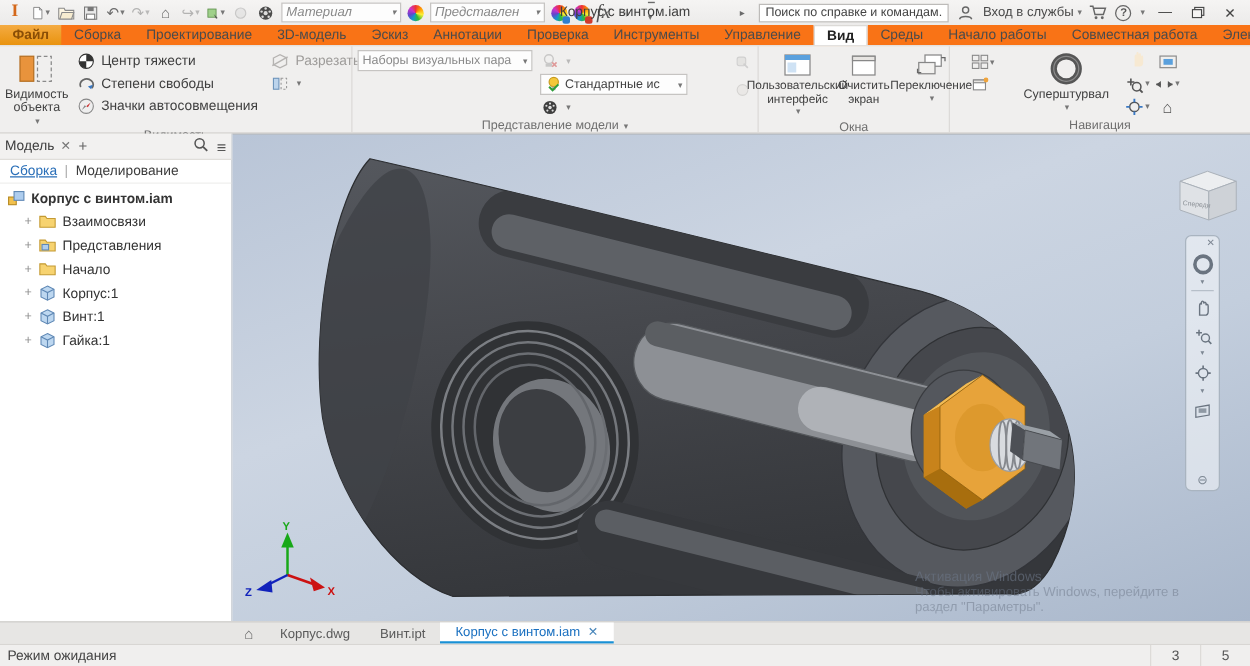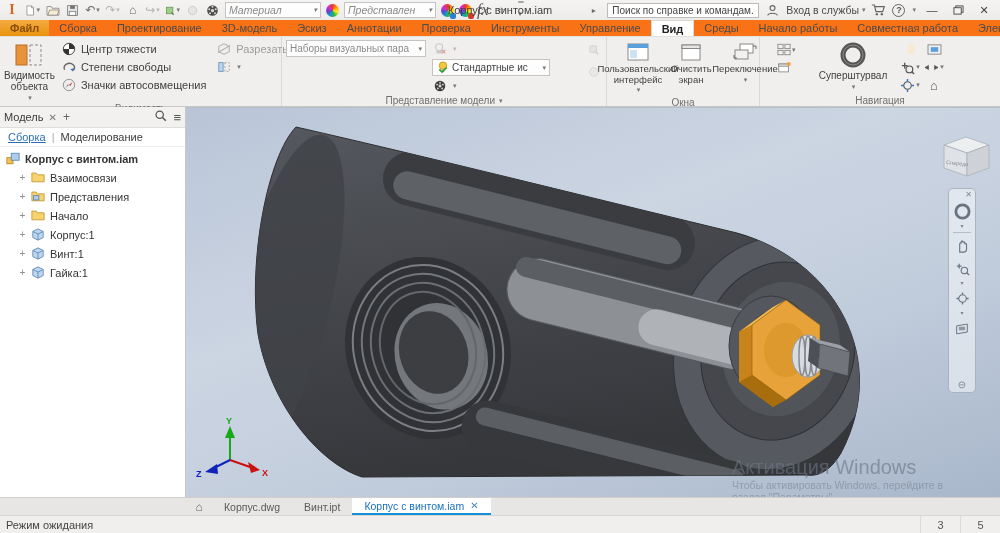--- a/index.html
+++ b/index.html
@@ -91,21 +91,21 @@
     border-top:1px solid #b7bec7; }
   .navpill { position:absolute; left:762px; top:80px; width:28px; height:205px;
     background:rgba(248,250,252,.55); border:1px solid #a9b4c0; border-radius:5px;
     display:flex; flex-direction:column; align-items:center; padding:2px 0; gap:2px; color:#5d6570; }
   .navpill .tinyx { align-self:flex-end; margin-right:3px; font-size:8px; line-height:8px; color:#7d8793; }
   .navpill .nv { height:20px; display:flex; align-items:center; justify-content:center; }
   .navpill .tv { font-size:6px; line-height:6px; color:#7d8793; }
   .navpill hr { width:18px; border:none; border-top:1px solid #b6bfc9; margin:1px 0; }
   .navpill .nend { margin-top:auto; font-size:10px; color:#7d8793; }
   .watermark { position:absolute; left:546px; top:348px; width:268px; color:rgba(106,117,133,.62); }
-  .wm1 { font-size:20px; }
+  .wm1 { font-size:11px; }
   .wm2 { font-size:10.5px; color:rgba(106,117,133,.48); line-height:12px; }
 
   
   .doctabs { position:absolute; left:0; top:497px; width:1000px; height:18px; background:#e7e6e4;
     border-top:1px solid #d0cecb; display:flex; align-items:stretch; }
   .dt-home { width:26px; display:flex; align-items:center; justify-content:center; color:#666; font-size:12px; margin-left:186px; }
   .dtab { padding:0 12px; display:flex; align-items:center; gap:6px; color:#5a5a5a; font-size:10.5px; }
   .dtab.active { background:#fff; color:#1a70c0; border-bottom:2px solid #1890d5; }
   .dtab .dx { color:#4a87bb; font-size:10px; }
 

